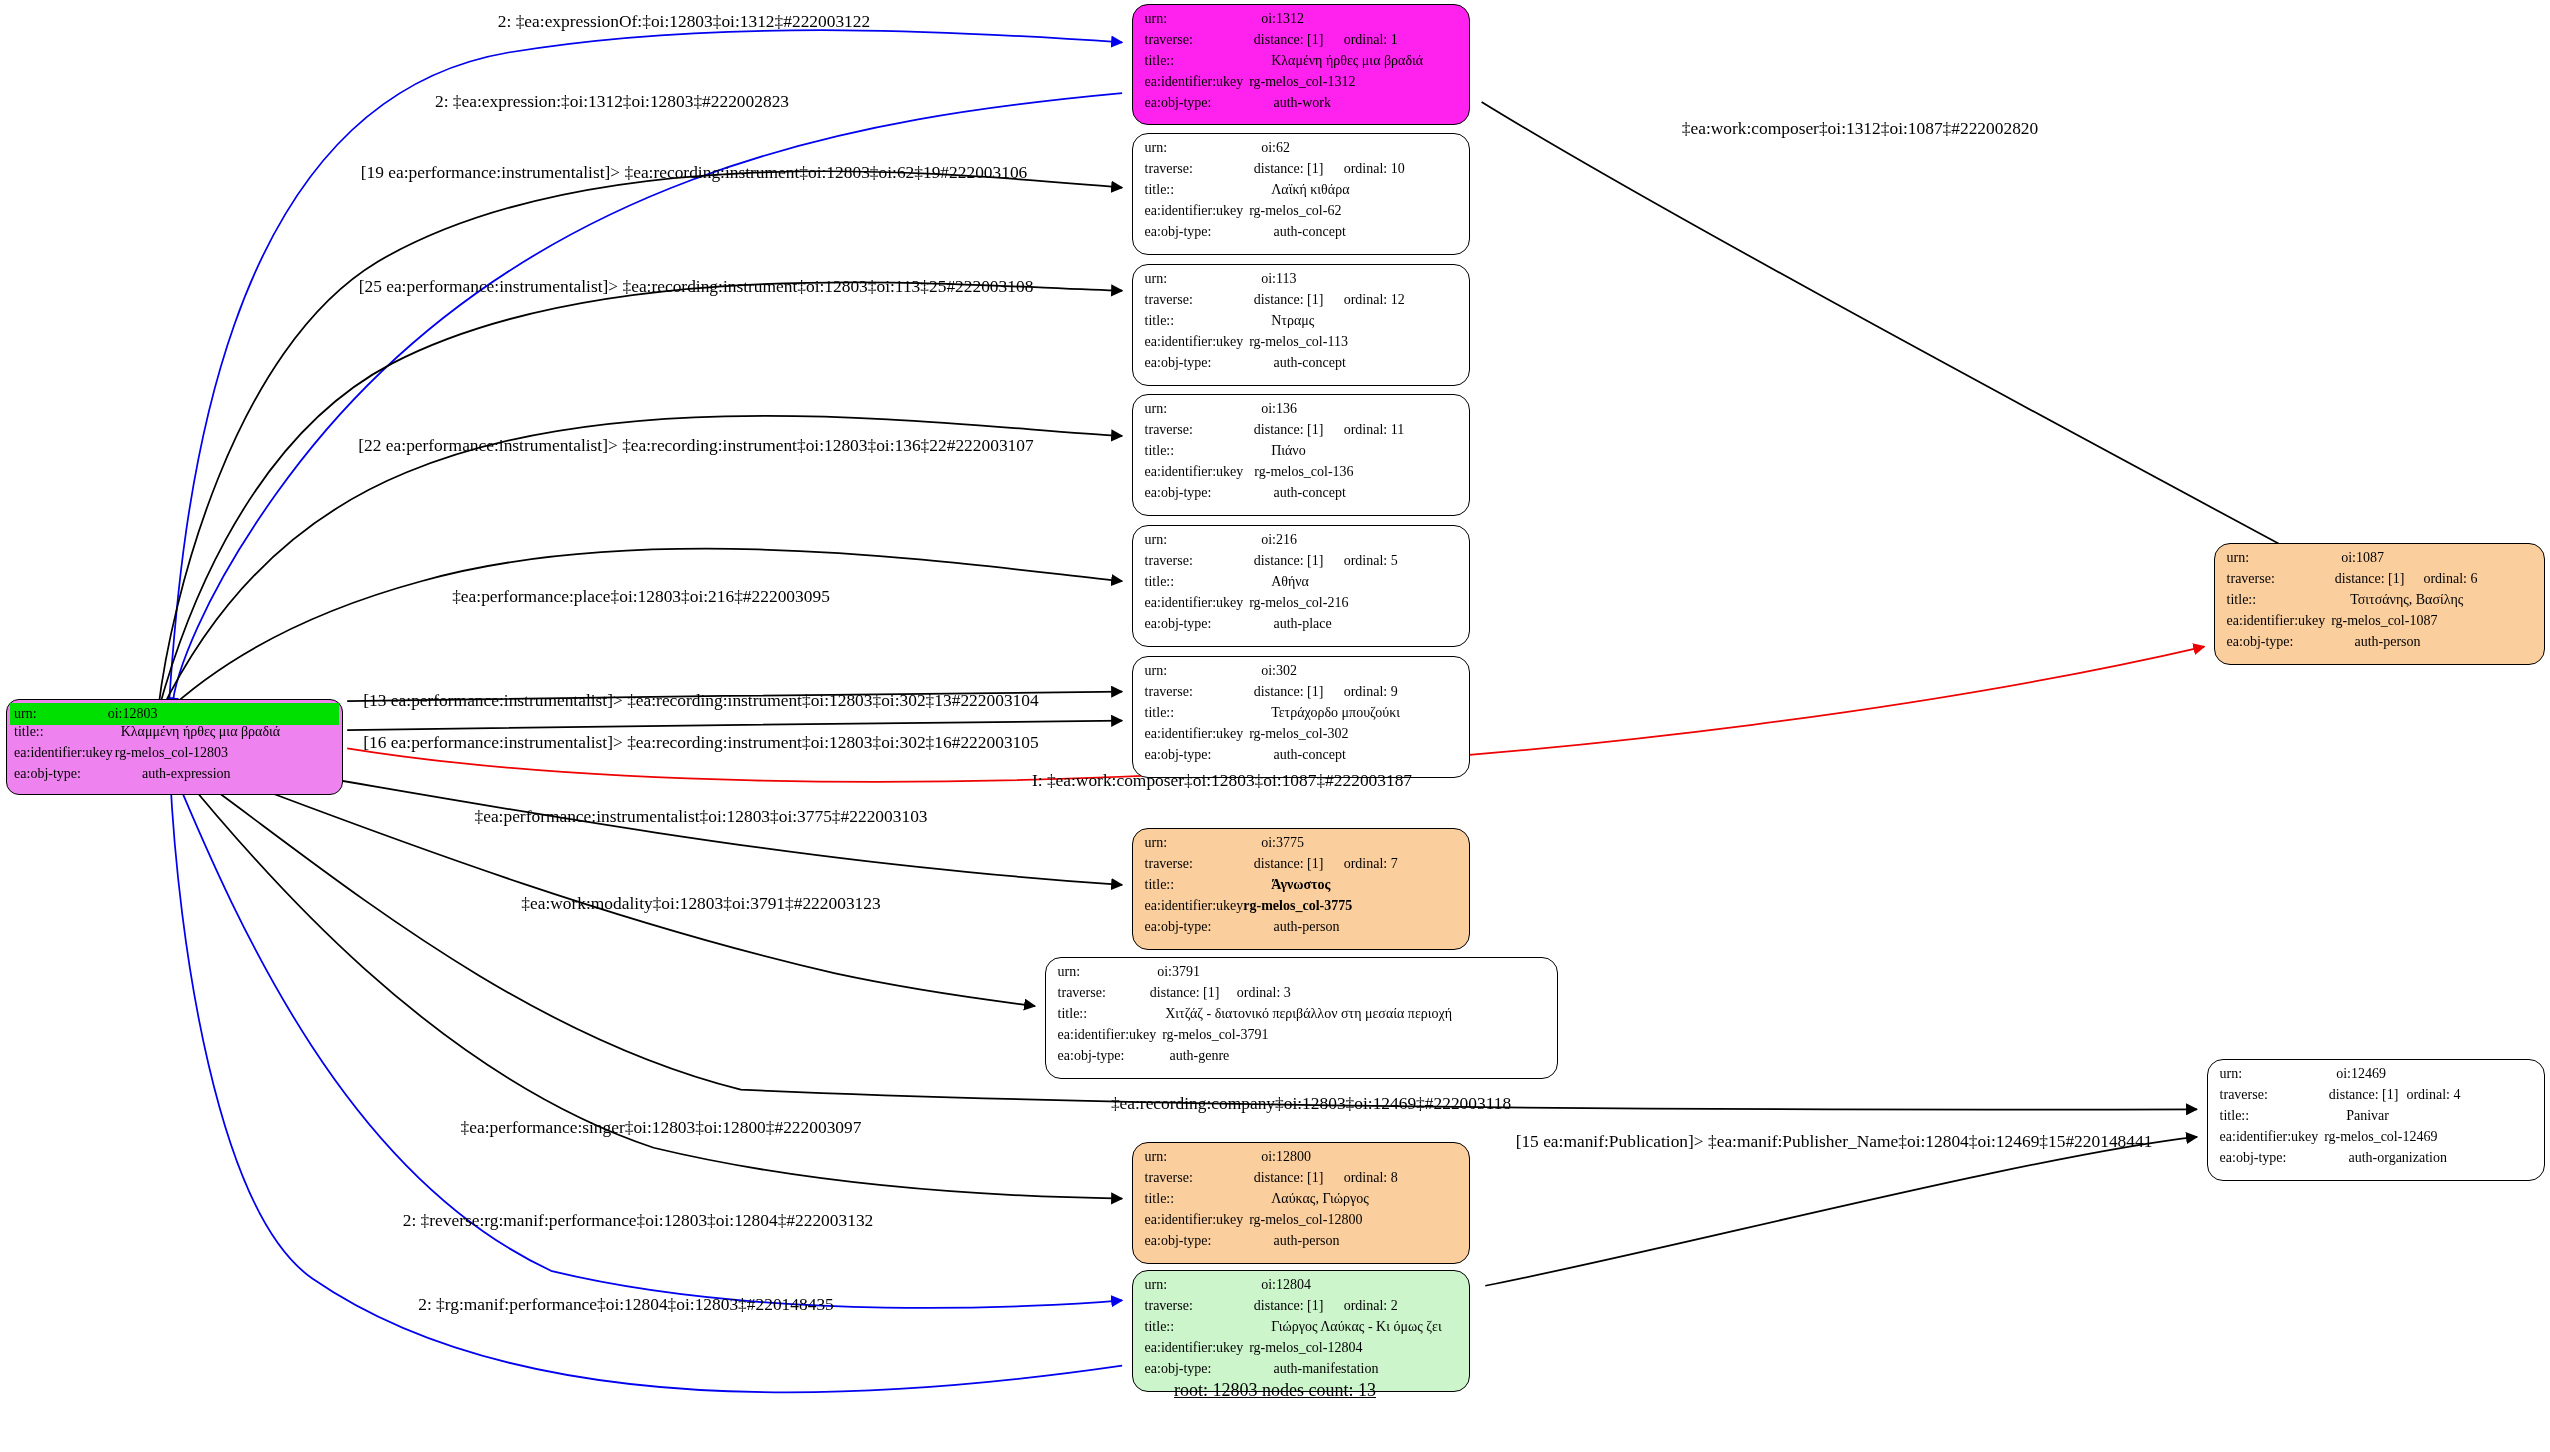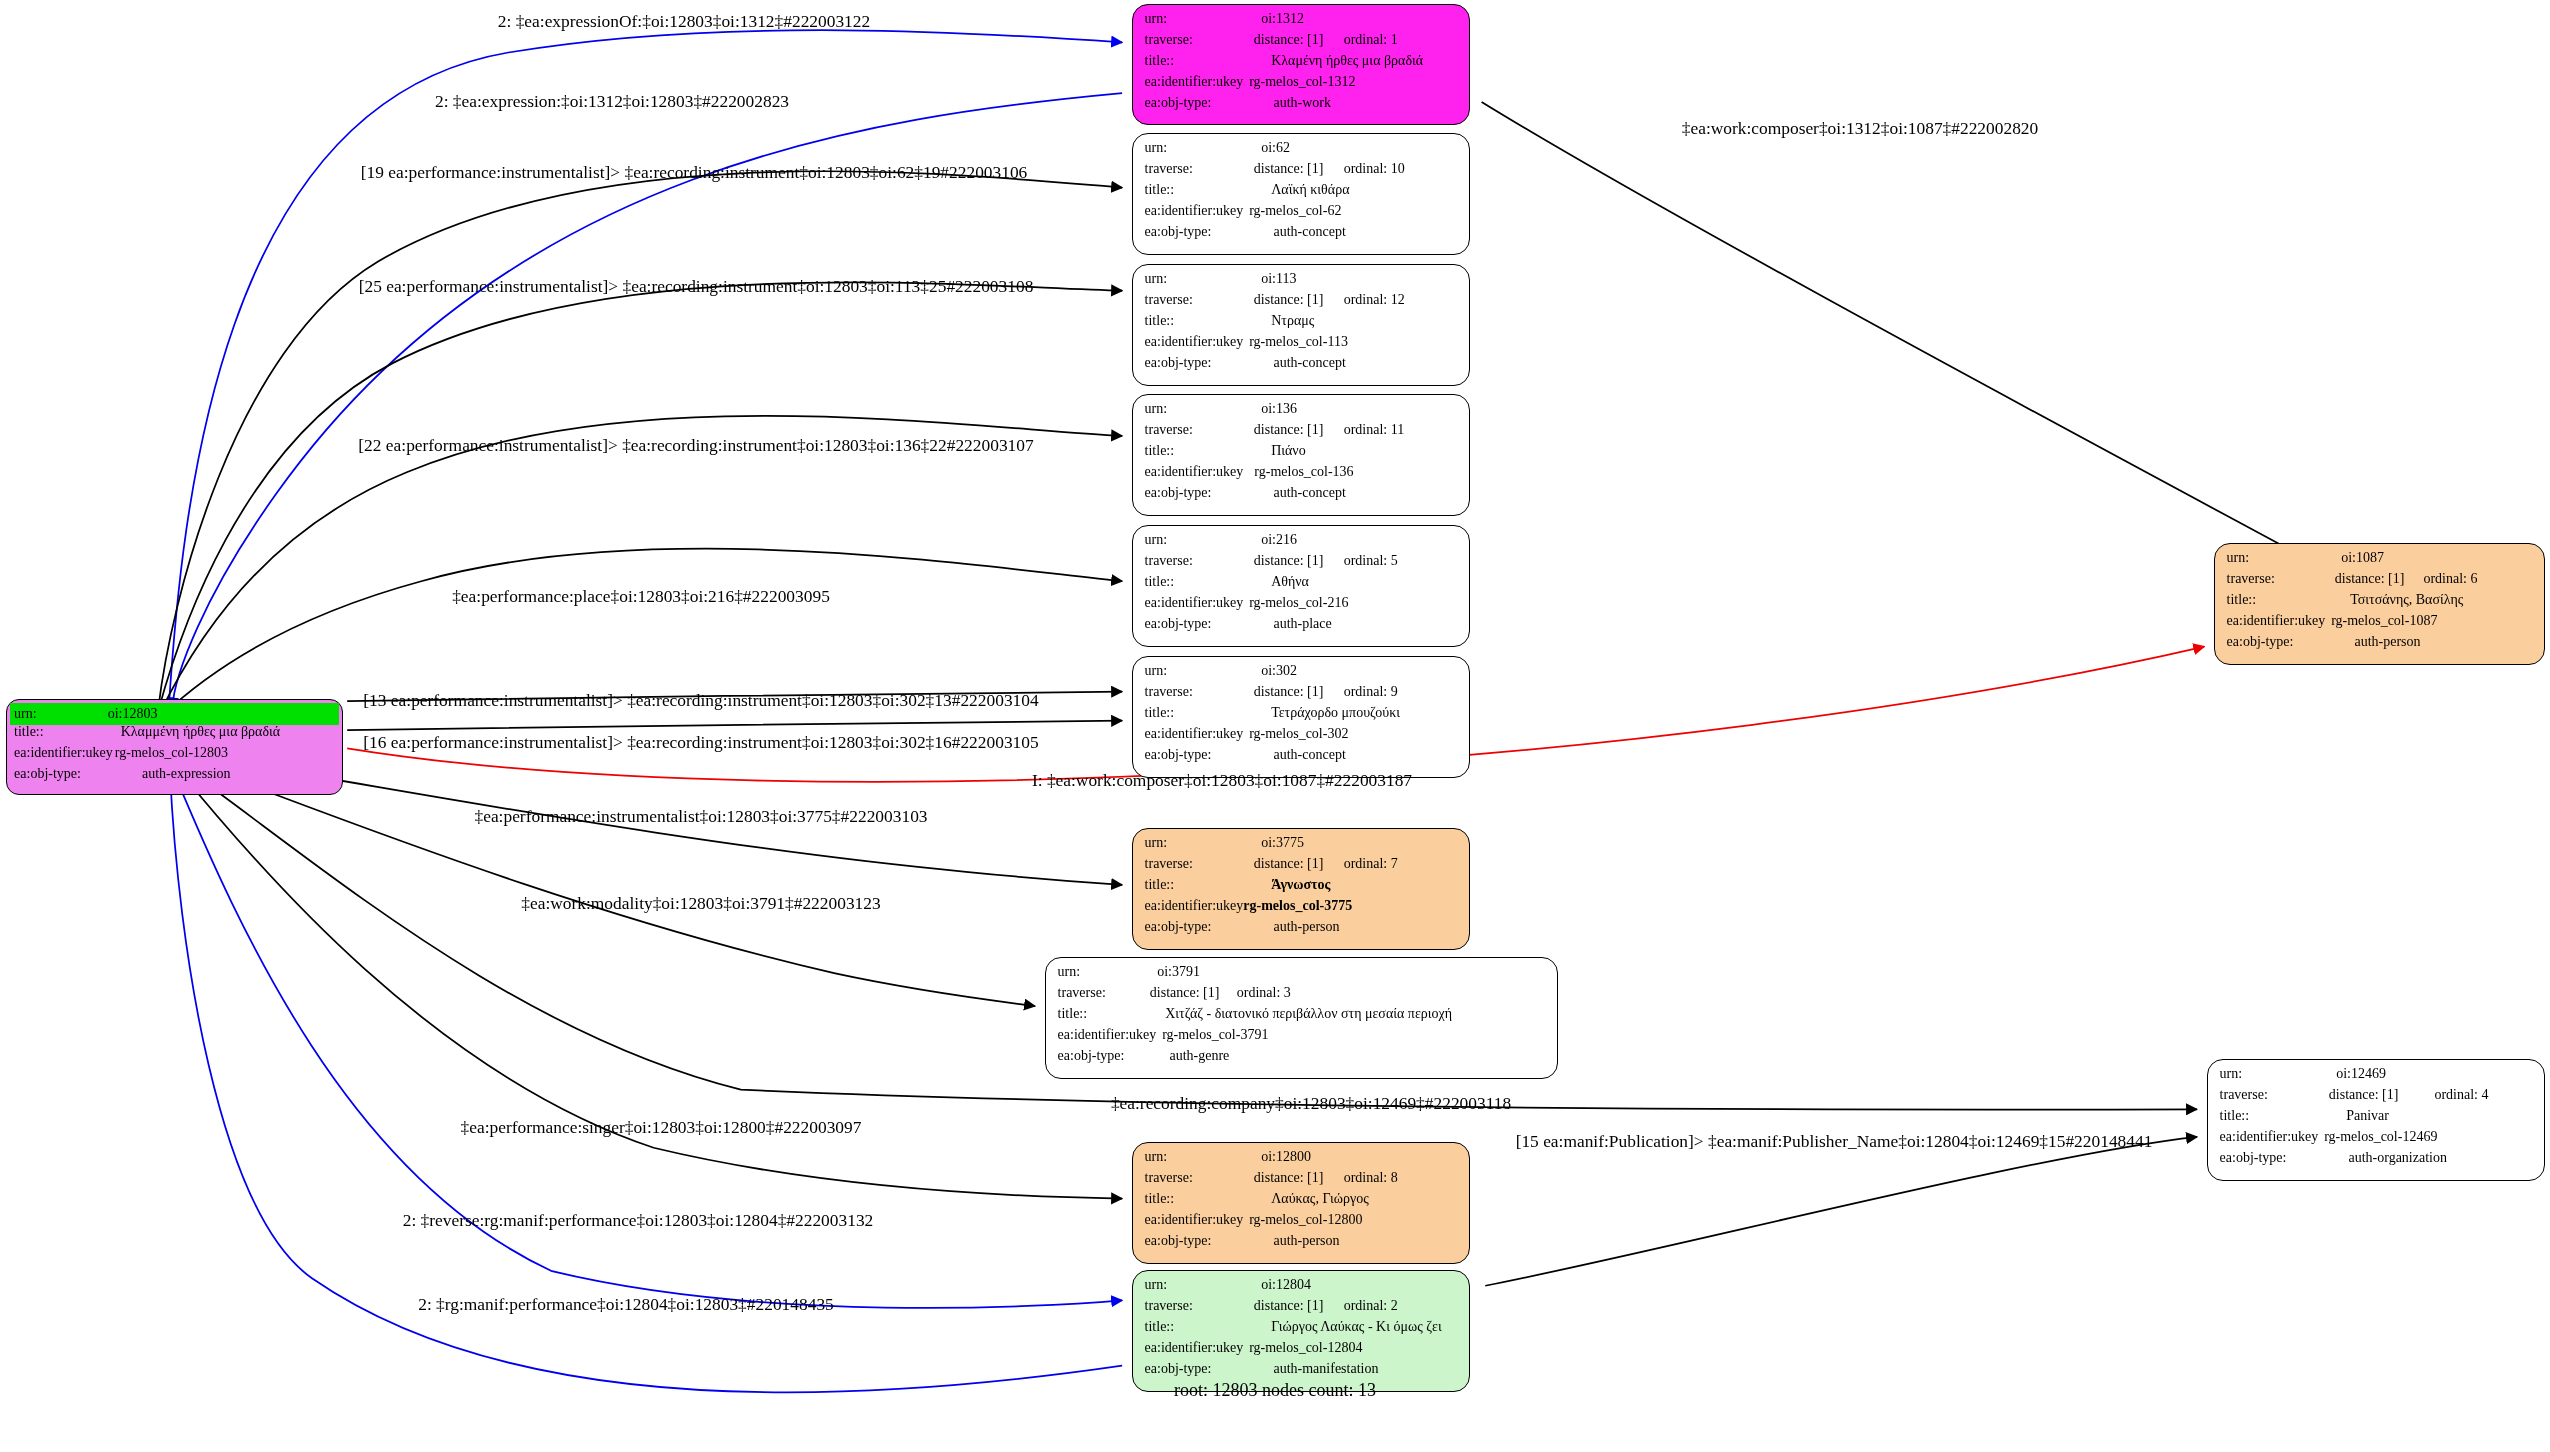--- a/index.html
+++ b/index.html
@@ -428,21 +428,21 @@
   </div>
 
   <div class="node white" style="left:2207px; top:1059px; width:338px;">
     <div class="row">
       <span class="k">urn:</span>
       <span class="v" style="margin-left:94px;">oi:12469</span>
     </div>
     <div class="row">
       <span class="k">traverse:</span>
       <span class="v" style="margin-left:61px;">distance: [1]</span>
-      <span class="v2" style="margin-left:36px;">ordinal: 4</span>
+      <span class="v2" style="margin-left:8px;">ordinal: 4</span>
     </div>
     <div class="row">
       <span class="k">title::</span>
       <span class="v" style="margin-left:97px;">Panivar</span>
     </div>
     <div class="row">
       <span class="k">ea:identifier:ukey</span>
       <span class="v" style="margin-left:5.8px;">rg-melos_col-12469</span>
     </div>
     <div class="row">
@@ -462,16 +462,16 @@
   <div class="elabel center" style="left:1222px; top:772px;">I: ‡ea:work:composer‡oi:12803‡oi:1087‡#222003187</div>
   <div class="elabel center" style="left:701px;  top:808px;">‡ea:performance:instrumentalist‡oi:12803‡oi:3775‡#222003103</div>
   <div class="elabel center" style="left:701px;  top:895px;">‡ea:work:modality‡oi:12803‡oi:3791‡#222003123</div>
   <div class="elabel center" style="left:1311px; top:1095px;">‡ea:recording:company‡oi:12803‡oi:12469‡#222003118</div>
   <div class="elabel center" style="left:661px;  top:1119px;">‡ea:performance:singer‡oi:12803‡oi:12800‡#222003097</div>
   <div class="elabel center" style="left:638px;  top:1212px;">2: ‡reverse:rg:manif:performance‡oi:12803‡oi:12804‡#222003132</div>
   <div class="elabel center" style="left:626px;  top:1296px;">2: ‡rg:manif:performance‡oi:12804‡oi:12803‡#220148435</div>
   <div class="elabel center" style="left:1860px; top:120px;">‡ea:work:composer‡oi:1312‡oi:1087‡#222002820</div>
   <div class="elabel center" style="left:1834px; top:1133px;">[15 ea:manif:Publication]&gt; ‡ea:manif:Publisher_Name‡oi:12804‡oi:12469‡15#220148441</div>
 
-  <div class="footer" style="left:1275px; top:1380px;">root: 12803 nodes count: 13</div>
+  <div class="footer" style="left:1275px; top:1380px;text-decoration:underline;">root: 12803 nodes count: 13</div>
 
 </div>
 
 
 </body></html>

